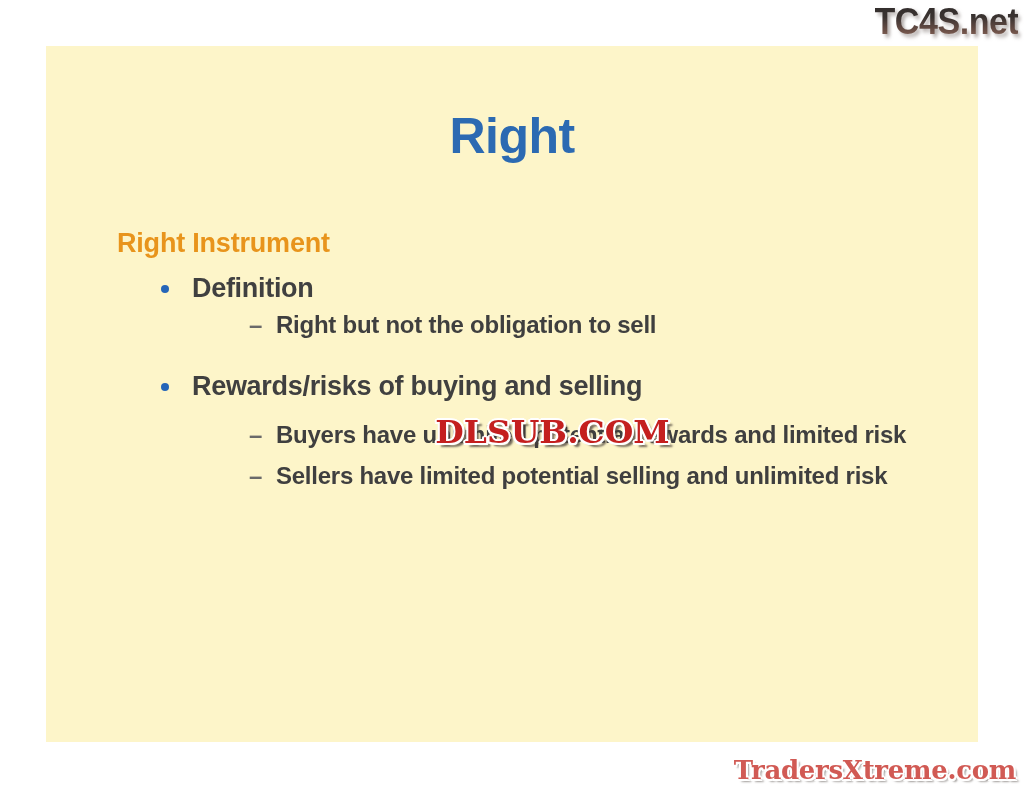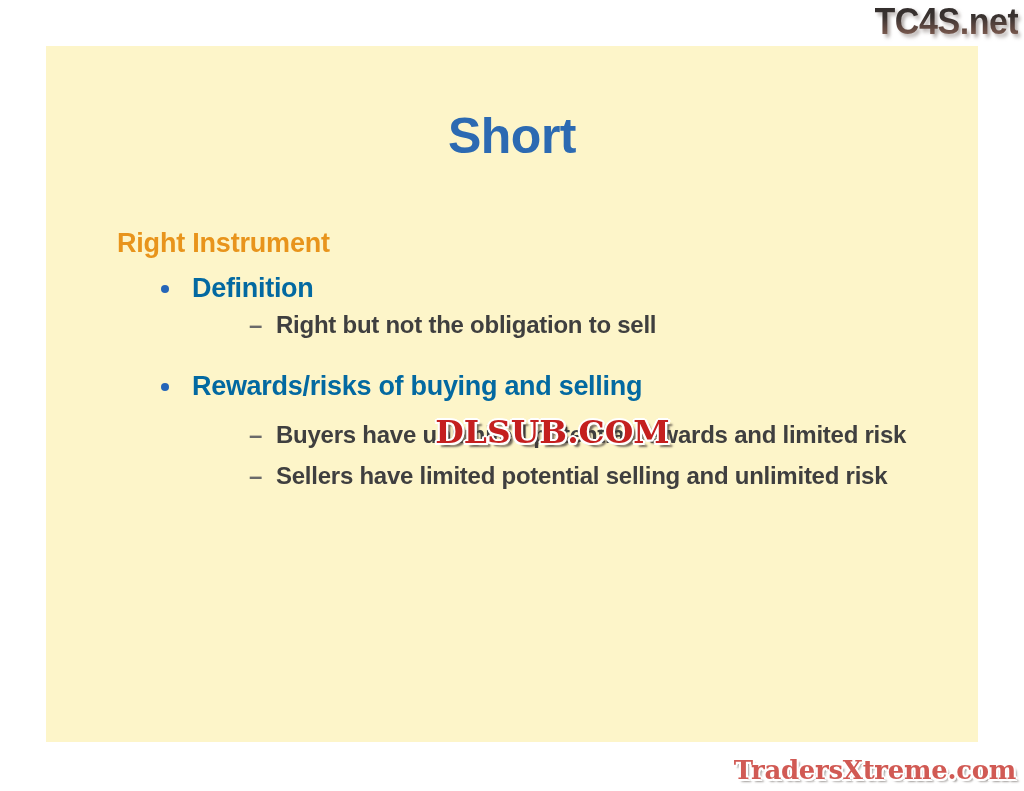--- a/index.html
+++ b/index.html
@@ -72,21 +72,21 @@
     font-size: 27px;
     font-weight: bold;
     line-height: 34px;
     letter-spacing: -0.2px;
     margin: 0 0 10px 0;
     padding-left: 11px;
   }
 
   .lvl2 {
     position: relative;
-    color: #0369a1;
+    color: #404040;
     font-size: 27px;
     font-weight: bold;
     line-height: 36px;
     letter-spacing: -0.3px;
     margin: 0 0 2px 0;
     padding-left: 86px;
   }
   .lvl2 .bullet-dot {
     position: absolute;
     left: 55px;
@@ -173,21 +173,21 @@
        3px 3px 2px rgba(110,105,100,0.65);
   }
 </style>
 </head>
 <body>
 
 <div id="brand-logo">TC4S.net</div>
 
 <div id="slide">
 
-  <div id="slide-title">Short</div>
+  <div id="slide-title">Right</div>
 
   <div id="body-list">
 
     <div class="lvl1">Right Instrument</div>
 
     <div class="lvl2">
       <span class="bullet-dot"></span>
       <span>Definition</span>
     </div>
 

